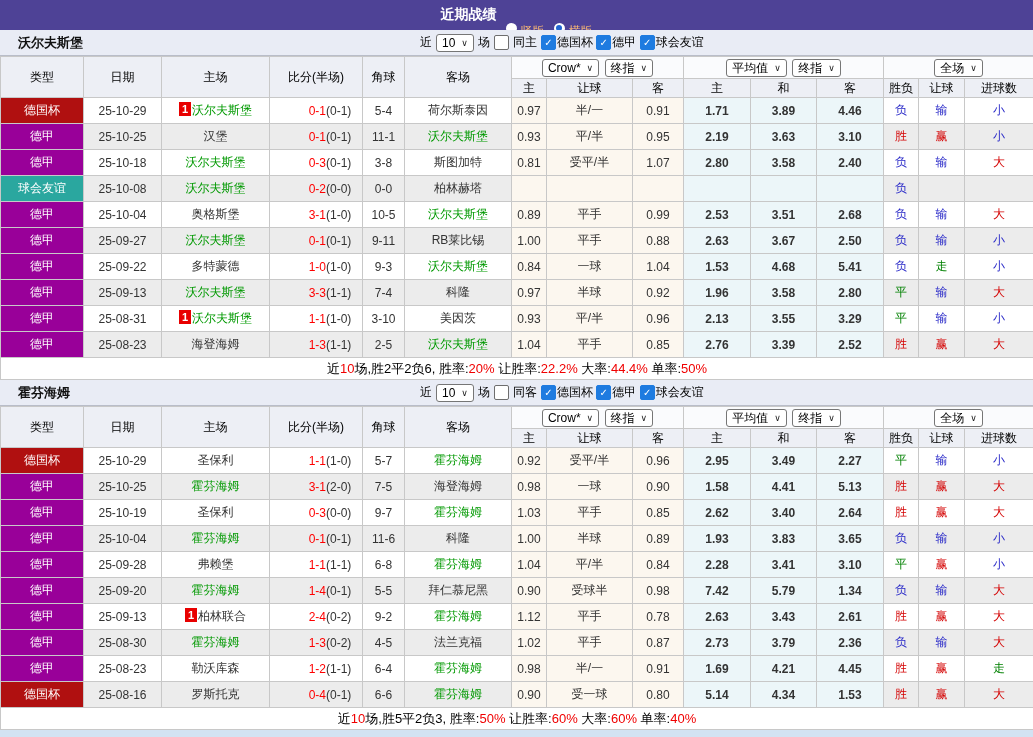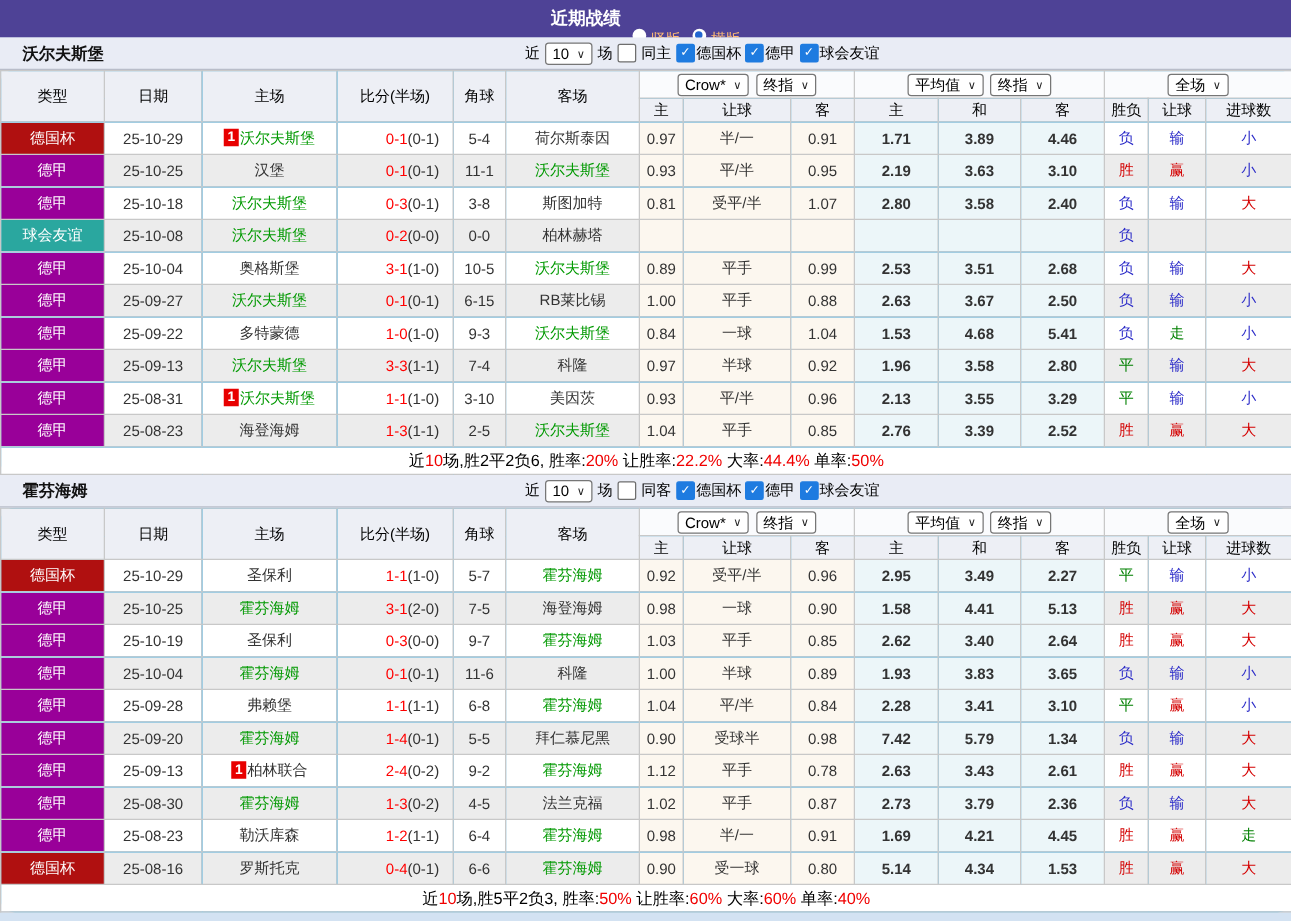--- a/index.html
+++ b/index.html
@@ -12,21 +12,21 @@
   .teambar{position:relative;height:25px;background:#e9ecf5;border-bottom:1px solid #b9bdc9;display:flex;align-items:center;}
   .teamname{margin-left:18px;font-size:13px;font-weight:bold;color:#111;}
   .filters{position:absolute;left:420px;top:0;height:100%;display:flex;align-items:center;gap:4px;font-size:12px;color:#000;}
   .dd{display:inline-flex;align-items:center;gap:6px;border:1px solid #767676;border-radius:3px;background:#fff;
       padding:1px 5px;font-size:12px;line-height:14px;color:#000;cursor:pointer;white-space:nowrap;}
   .dd .arr{font-size:9px;color:#222;}
   .cb{display:inline-flex;width:13px;height:13px;border:1px solid #6e6e6e;border-radius:2px;background:#fff;
       align-items:center;justify-content:center;font-size:10px;color:#fff;cursor:pointer;flex:0 0 auto;}
   .cb.checked{background:#1e7be0;border-color:#1e7be0;}
   .lf{display:inline-flex;align-items:center;gap:1px;}
-  table.tbl{border-collapse:collapse;table-layout:fixed;width:1033px;background:#7dd3fc;border-radius:12px;}
+  table.tbl{border-collapse:collapse;table-layout:fixed;width:1033px;background:#737373;border-radius:12px;}
   .tbl th,.tbl td{border:1px solid #c8c8c8;text-align:center;padding:0;font-size:12px;color:#333;
       white-space:nowrap;overflow:hidden;}
   .tbl thead th{background:#edeff5;font-weight:normal;color:#000;}
   .tbl .hrow1 th{height:21px;}
   .tbl .hrow2 th{height:18px;}
   .tbl th.ddcell{background:#fafbfd;}
   .ddcell .dd{margin:0 1px;align-items:center;}
   .tbl tbody td{height:25px;background:#fff;}
   .tbl tbody tr.even td{background:#ececec;}
   .tbl tbody tr td.crow{background:#fcf7ef;}
@@ -250,21 +250,21 @@
             <td class="c-b">负</td>
             <td class="c-b">输</td>
             <td class="c-r">大</td>
           </tr>
 
           <tr class="even">
             <td class="t-league">德甲</td>
             <td>25-09-27</td>
             <td><span class="focus">沃尔夫斯堡</span></td>
             <td><span class="sc">0-1</span><span class="hf">(0-1)</span></td>
-            <td>6-15</td>
+            <td>9-11</td>
             <td><span>RB莱比锡</span></td>
             <td class="crow">1.00</td>
             <td class="crow">平手</td>
             <td class="crow">0.88</td>
             <td class="avg">2.63</td>
             <td class="avg">3.67</td>
             <td class="avg">2.50</td>
             <td class="c-b">负</td>
             <td class="c-b">输</td>
             <td class="c-b">小</td>

